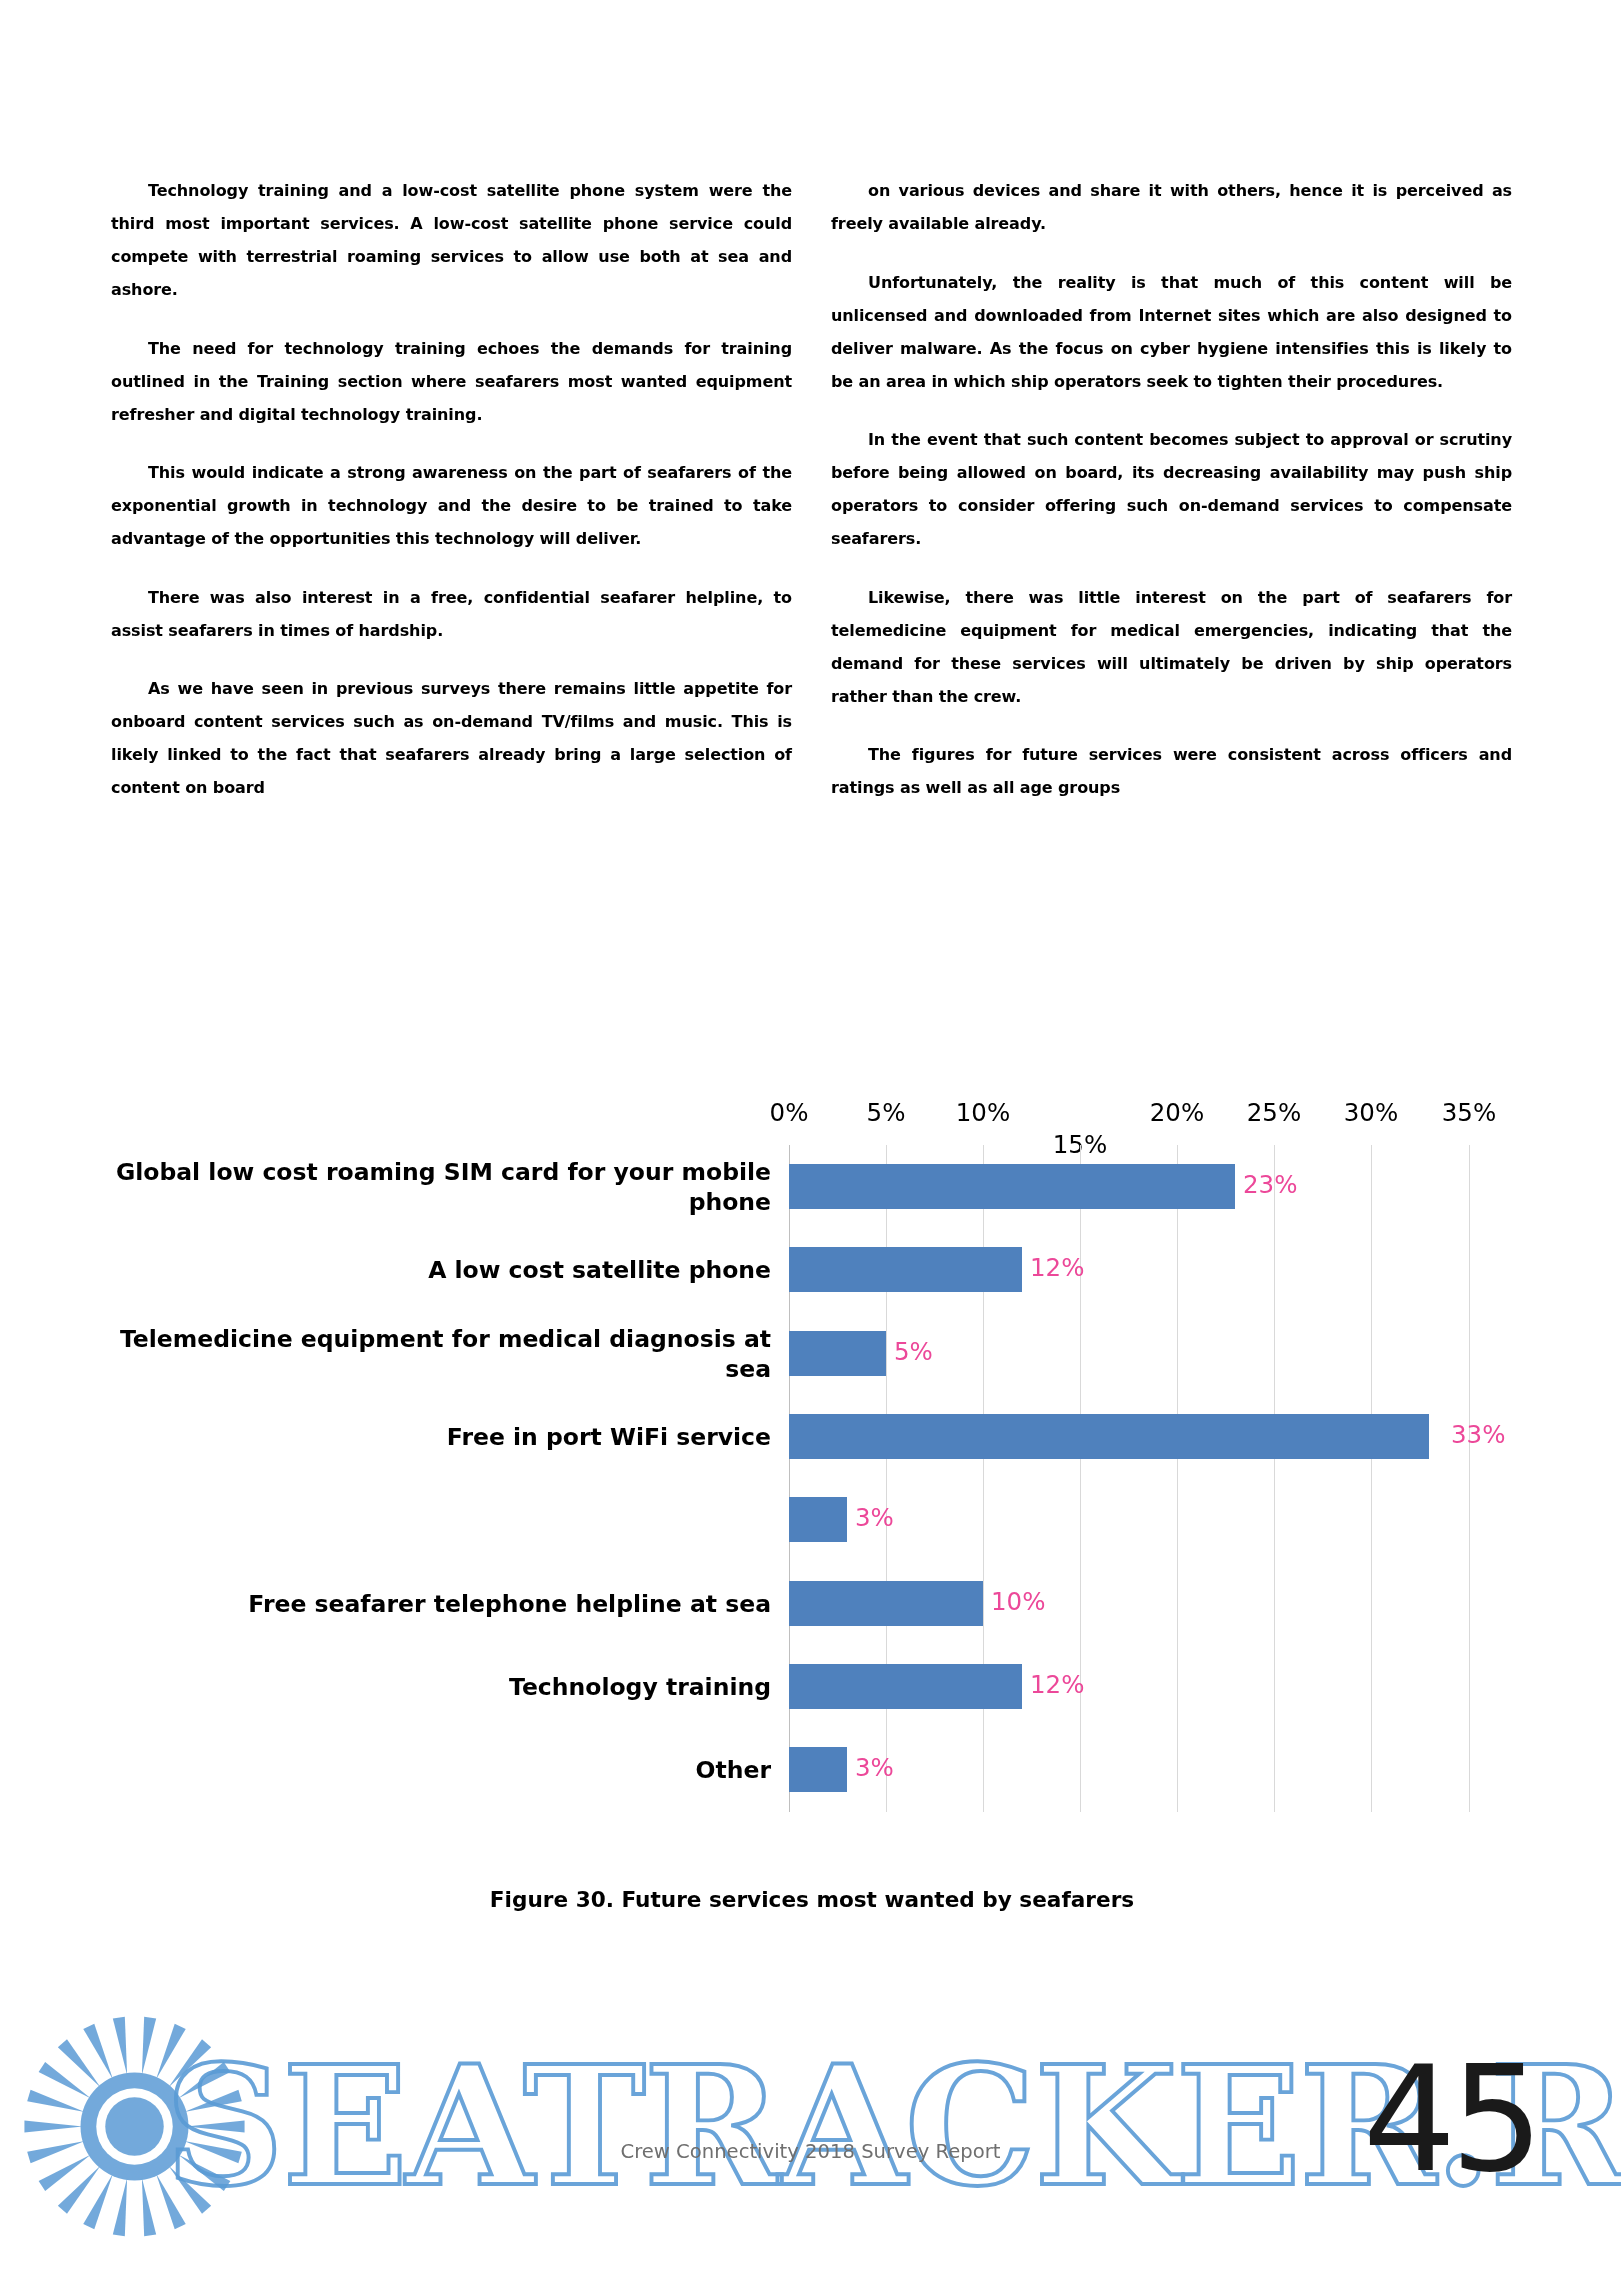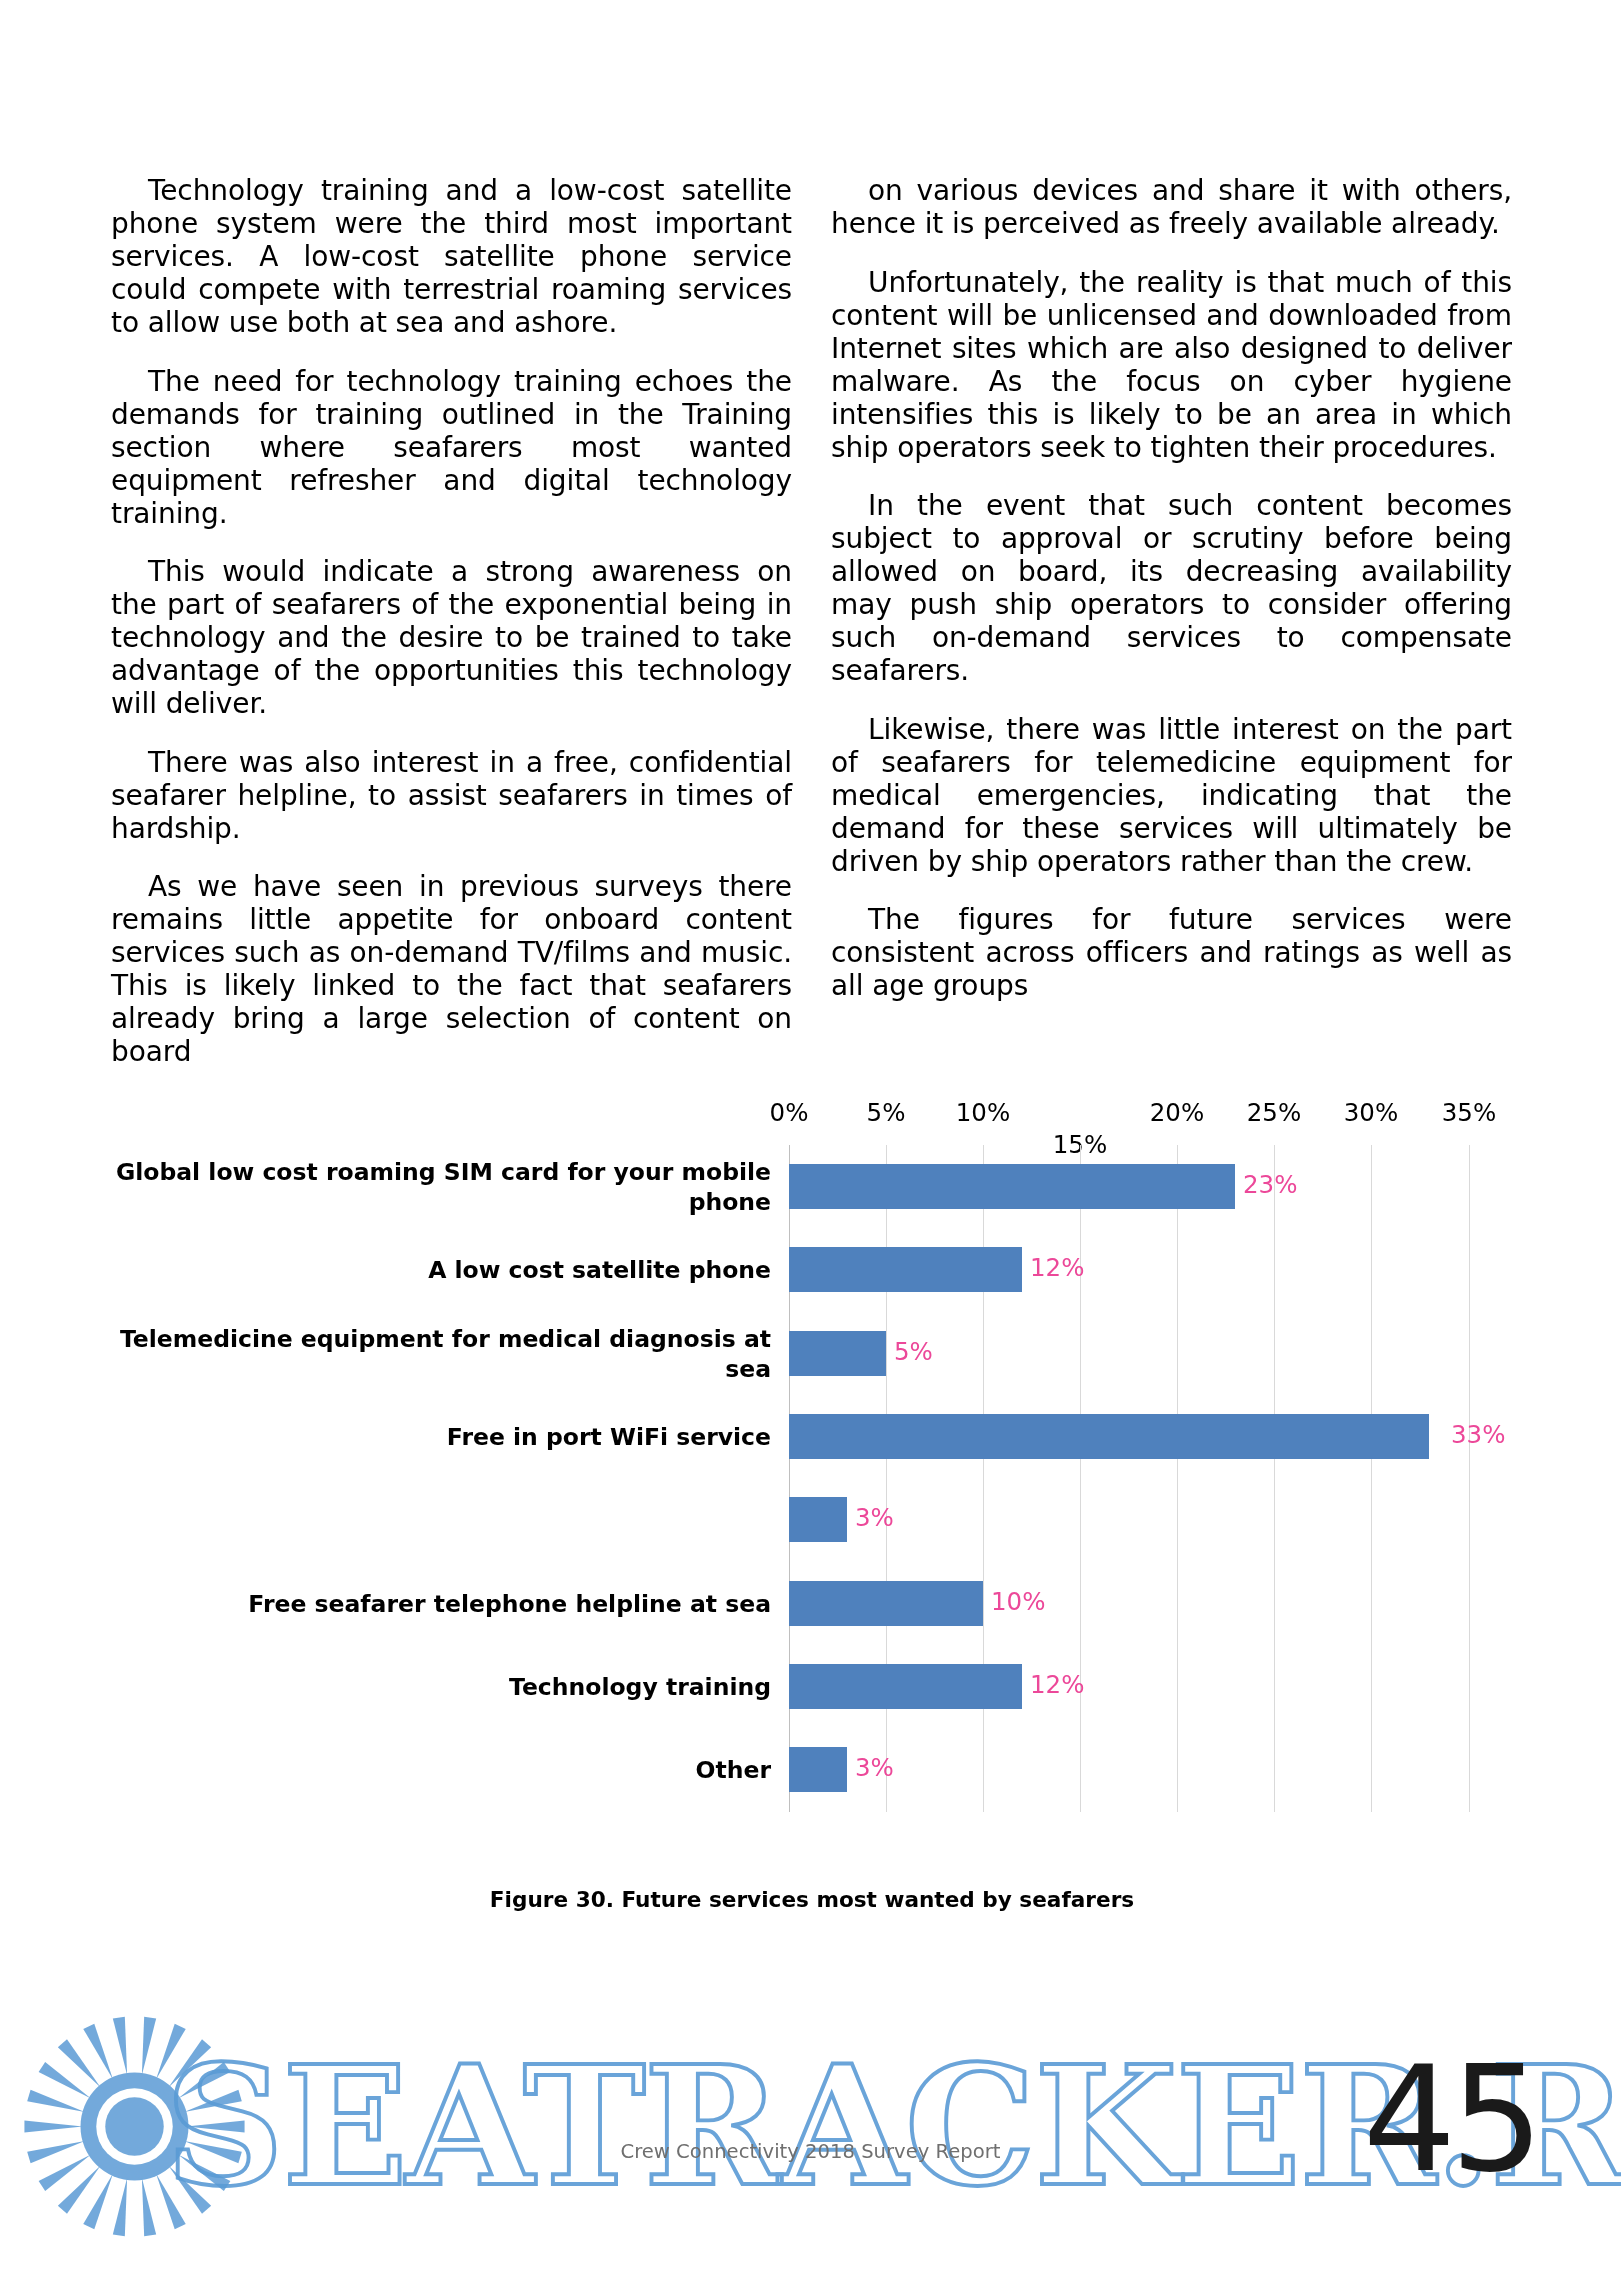--- a/index.html
+++ b/index.html
@@ -11,25 +11,25 @@
   .page{position:absolute;inset:0;}
 
   
   .columns{
     position:absolute;left:111px;top:174px;width:1402px;
     display:flex;gap:39px;
   }
   .col{width:681px;}
   .col p{
     margin:0 0 25.5px 0;
-    font-size:28px;line-height:33px;
+    font-size:16px;line-height:33px;
     text-align:justify;
     text-indent:37px;
     font-family:"DejaVu Sans",sans-serif;
-    font-weight:400;
+    font-weight:700;
     letter-spacing:-0.1px;
   }
 
   
   .chart{
     position:absolute;left:111px;top:1098px;width:1402px;height:774px;
   }
   .chart-inner{position:absolute;inset:0;}
 
   .axis-labels{
@@ -113,21 +113,21 @@
 </style>
 </head>
 <body>
 
 <div class="page">
 
   <div class="columns">
     <div class="col">
       <p>Technology training and a low-cost satellite phone system were the third most important services. A low-cost satellite phone service could compete with terrestrial roaming services to allow use both at sea and ashore.</p>
       <p>The need for technology training echoes the demands for training outlined in the Training section where seafarers most wanted equipment refresher and digital technology training.</p>
-      <p>This would indicate a strong awareness on the part of seafarers of the exponential being in technology and the desire to be trained to take advantage of the opportunities this technology will deliver.</p>
+      <p>This would indicate a strong awareness on the part of seafarers of the exponential growth in technology and the desire to be trained to take advantage of the opportunities this technology will deliver.</p>
       <p>There was also interest in a free, confidential seafarer helpline, to assist seafarers in times of hardship.</p>
       <p>As we have seen in previous surveys there remains little appetite for onboard content services such as on-demand TV/films and music. This is likely linked to the fact that seafarers already bring a large selection of content on board</p>
     </div>
     <div class="col">
       <p>on various devices and share it with others, hence it is perceived as freely available already.</p>
       <p>Unfortunately, the reality is that much of this content will be unlicensed and downloaded from Internet sites which are also designed to deliver malware. As the focus on cyber hygiene intensifies this is likely to be an area in which ship operators seek to tighten their procedures.</p>
       <p>In the event that such content becomes subject to approval or scrutiny before being allowed on board, its decreasing availability may push ship operators to consider offering such on-demand services to compensate seafarers.</p>
       <p>Likewise, there was little interest on the part of seafarers for telemedicine equipment for medical emergencies, indicating that the demand for these services will ultimately be driven by ship operators rather than the crew.</p>
       <p>The figures for future services were consistent across officers and ratings as well as all age groups</p>
     </div>

